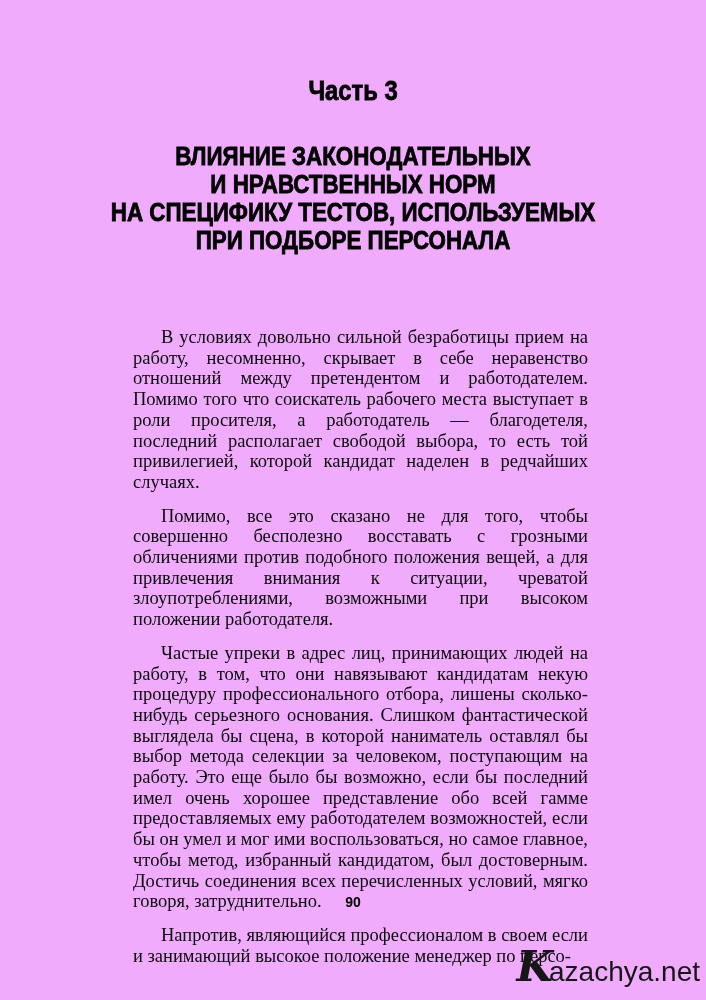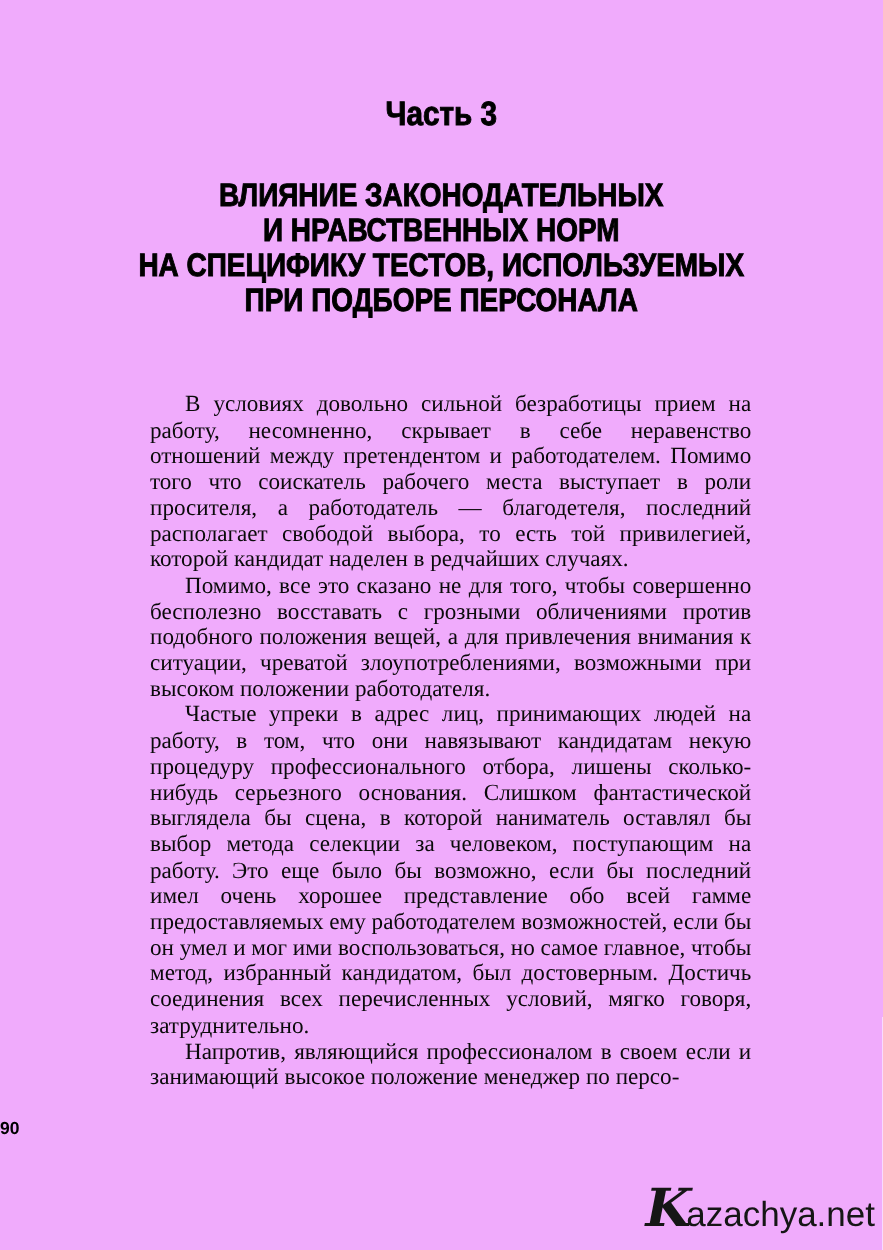--- a/index.html
+++ b/index.html
@@ -58,30 +58,31 @@
     top: 314px;
     left: 120px;
     width: 481px;
     font-family: "Liberation Serif", serif;
     font-size: 18.5px;
     line-height: 20.7px;
     text-align: justify;
     color: #0a0a0a;
   }
   .body-text p {
-    margin: 0;
+    margin: 13px;
     text-indent: 28px;
   }
 
   
   .page-number {
     position: absolute;
     top: 894px;
     left: 0;
     width: 100%;
+    text-align: center;
     font-family: "Liberation Sans", sans-serif;
     font-weight: 700;
     font-size: 14px;
     color: #000000;
   }
 
   
   .watermark {
     position: absolute;
     right: 6px;

